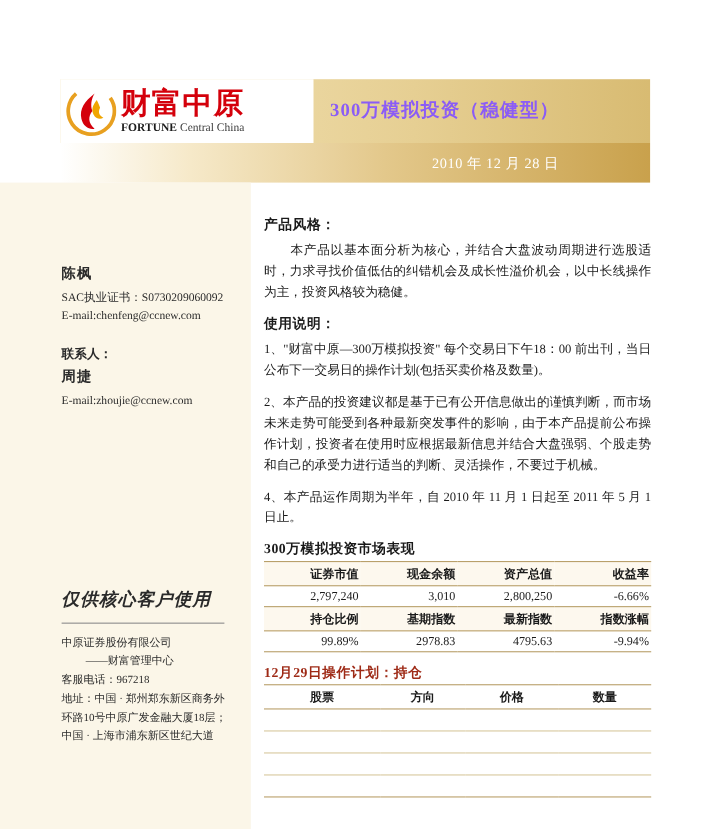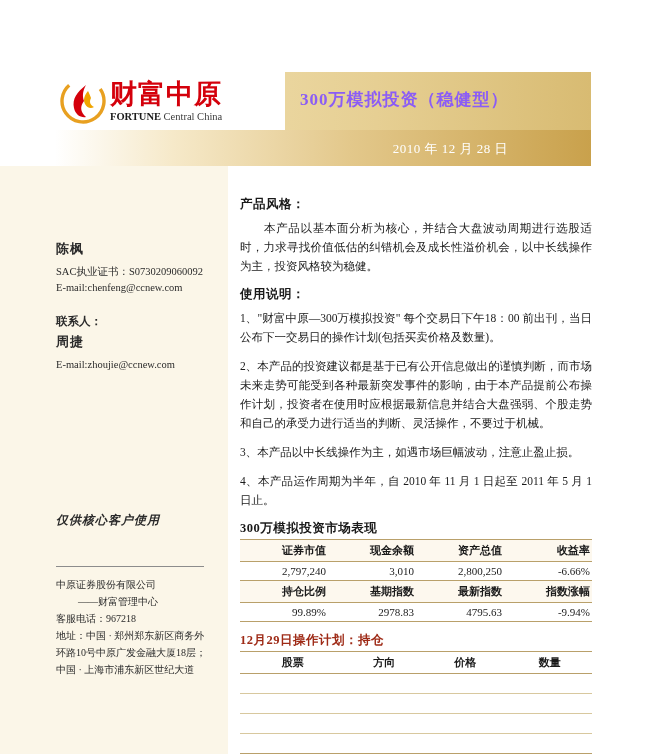--- a/index.html
+++ b/index.html
@@ -129,22 +129,22 @@
   }
   .lgap { height: 18px; }
   .lsub {
     font-size: 11.5px;
     font-weight: bold;
     margin-bottom: 4px;
   }
   .left-note {
     position: absolute;
     left: 56px;
-    top: 512px;
-    font-size: 12px;
+    top: 535px;
+    font-size: 16px;
     font-weight: bold;
     font-style: italic;
     color: #2a2a2a;
     letter-spacing: 1px;
   }
   .left-rule {
     position: absolute;
     left: 56px;
     top: 566px;
     width: 148px;
@@ -291,21 +291,20 @@
   </div>
 
   <div class="main">
 
     <div class="sec-title">产品风格：</div>
     <div class="para ind">本产品以基本面分析为核心，并结合大盘波动周期进行选股适时，力求寻找价值低估的纠错机会及成长性溢价机会，以中长线操作为主，投资风格较为稳健。</div>
 
     <div class="sec-title">使用说明：</div>
     <div class="para">1、"财富中原—300万模拟投资" 每个交易日下午18：00 前出刊，当日公布下一交易日的操作计划(包括买卖价格及数量)。</div>
     <div class="para">2、本产品的投资建议都是基于已有公开信息做出的谨慎判断，而市场未来走势可能受到各种最新突发事件的影响，由于本产品提前公布操作计划，投资者在使用时应根据最新信息并结合大盘强弱、个股走势和自己的承受力进行适当的判断、灵活操作，不要过于机械。</div>
-    <div class="para">3、本产品以中长线操作为主，如遇市场巨幅波动，注意止盈止损。</div>
     <div class="para">4、本产品运作周期为半年，自 2010 年 11 月 1 日起至 2011 年 5 月 1 日止。</div>
 
     <div class="table-title">300万模拟投资市场表现</div>
 
     <table class="tbl">
       <tbody>
           <tr>
         <th>证券市值</th>
         <th>现金余额</th>
         <th>资产总值</th>

